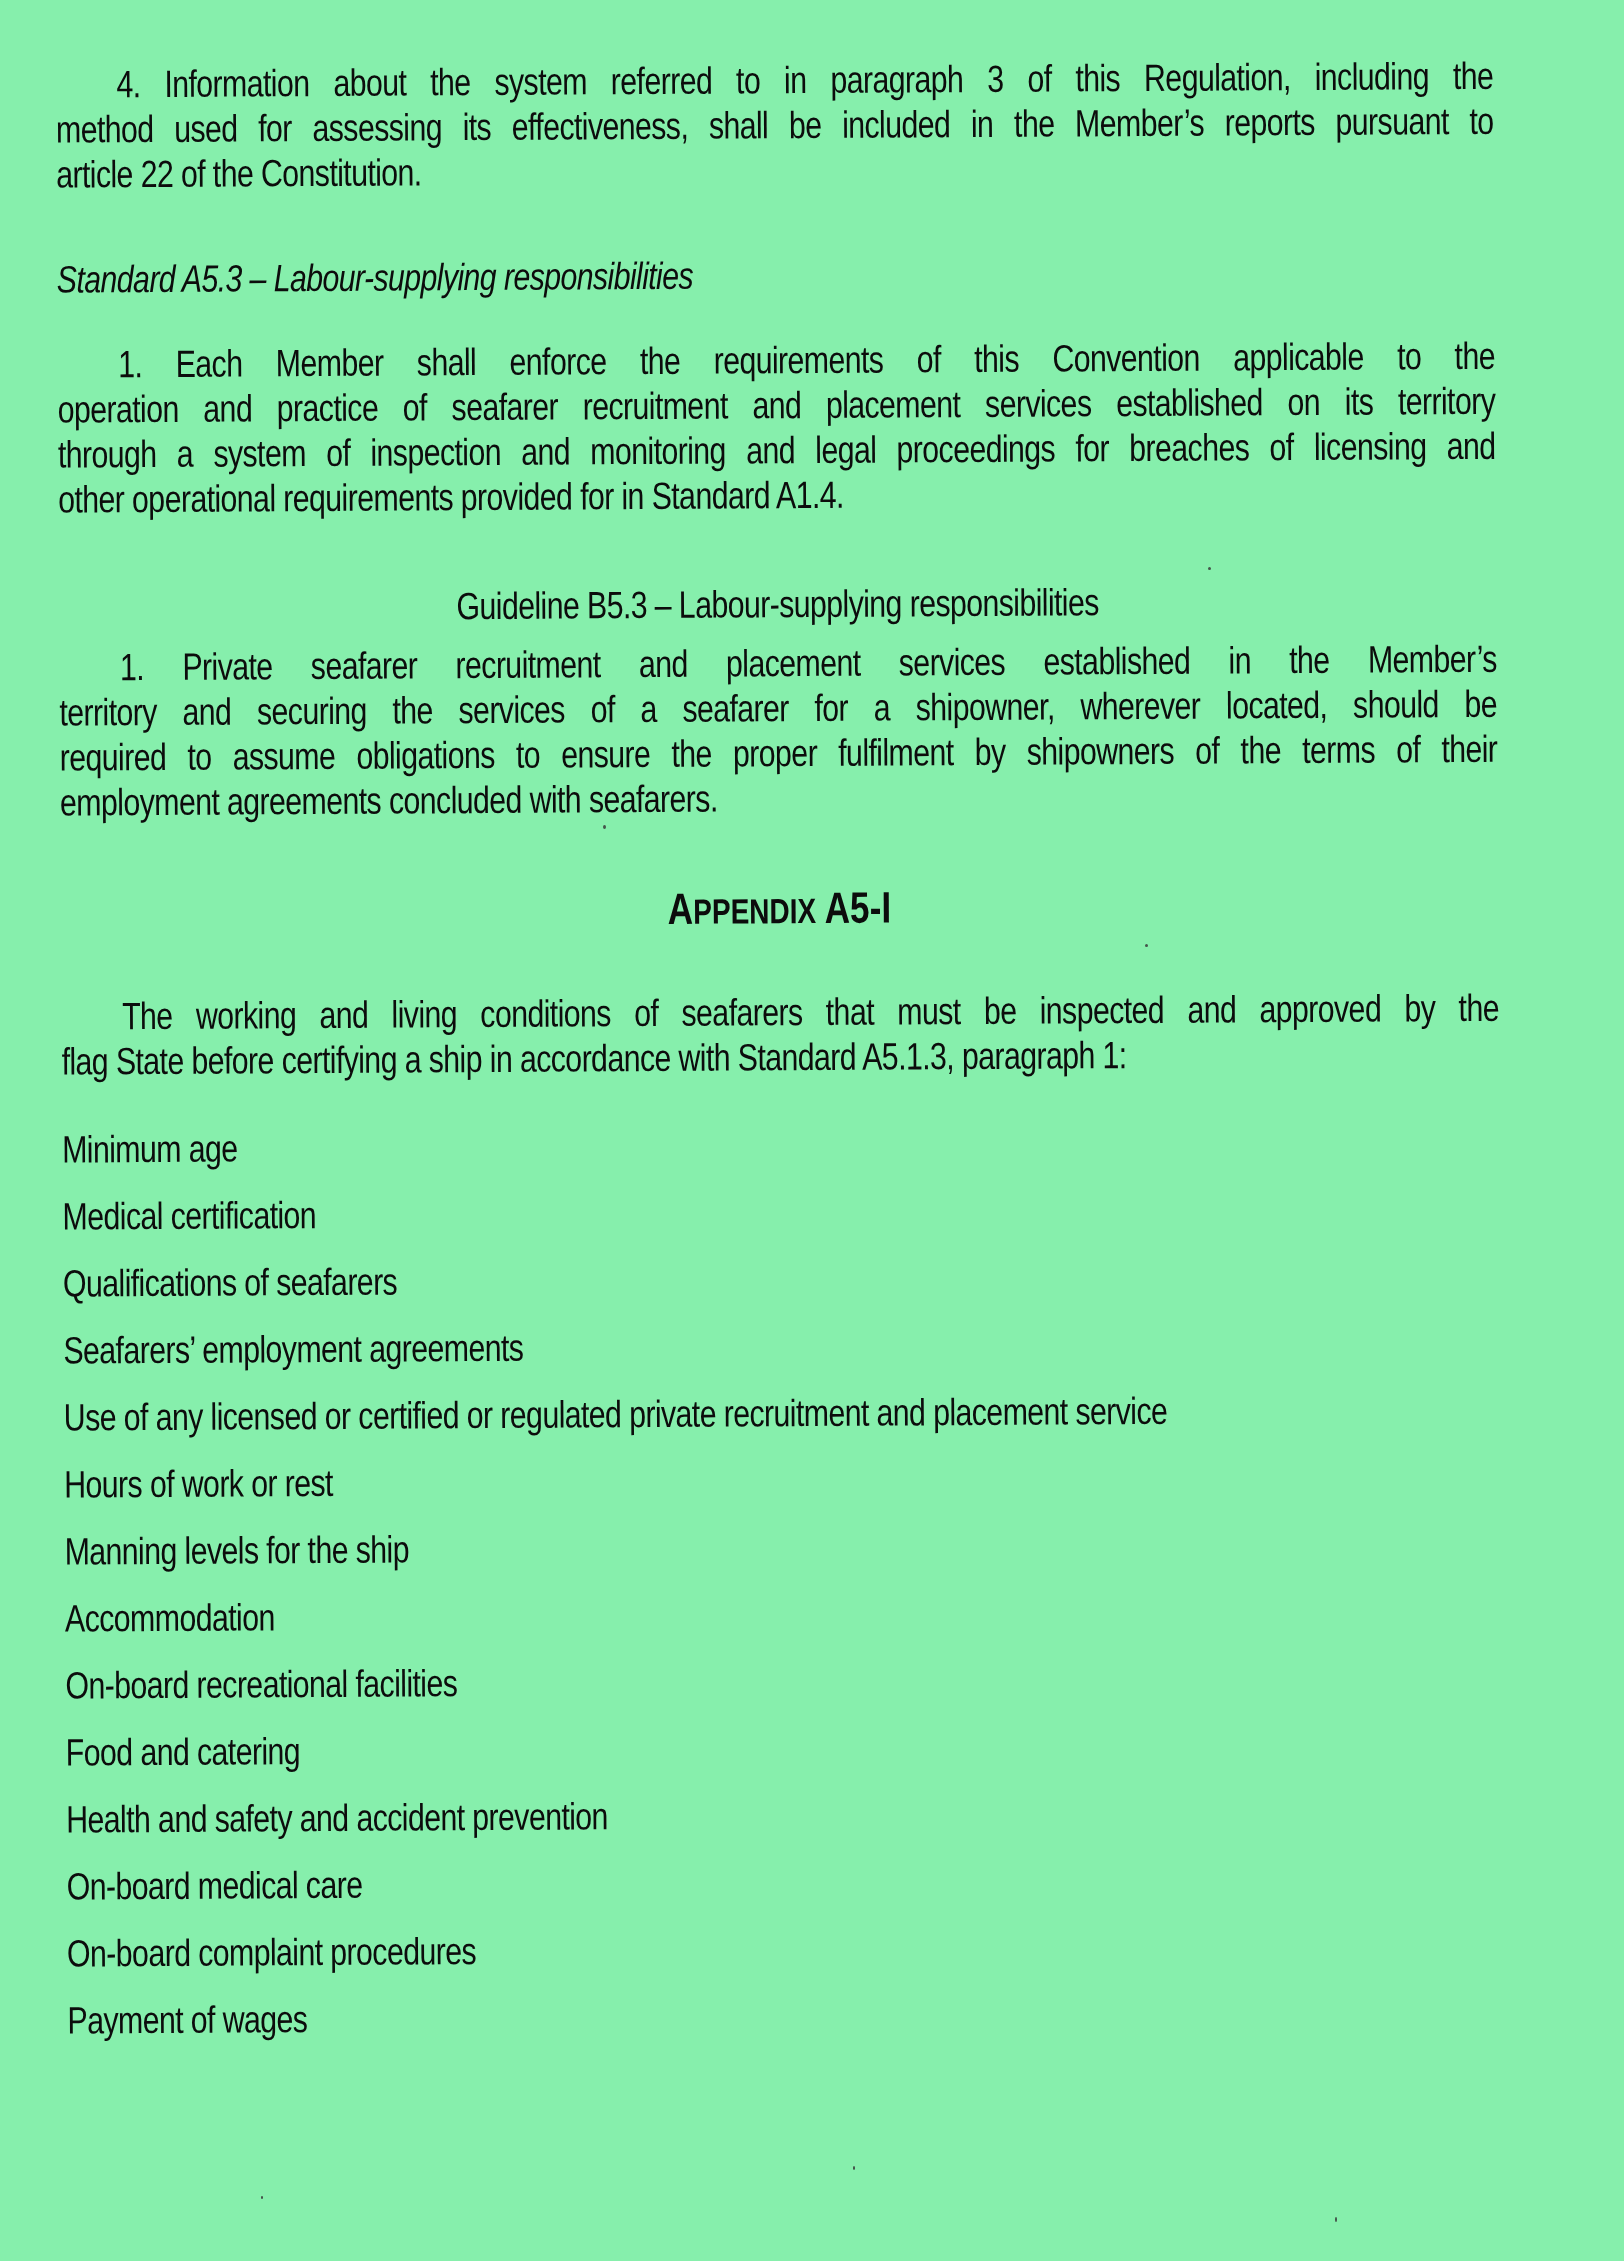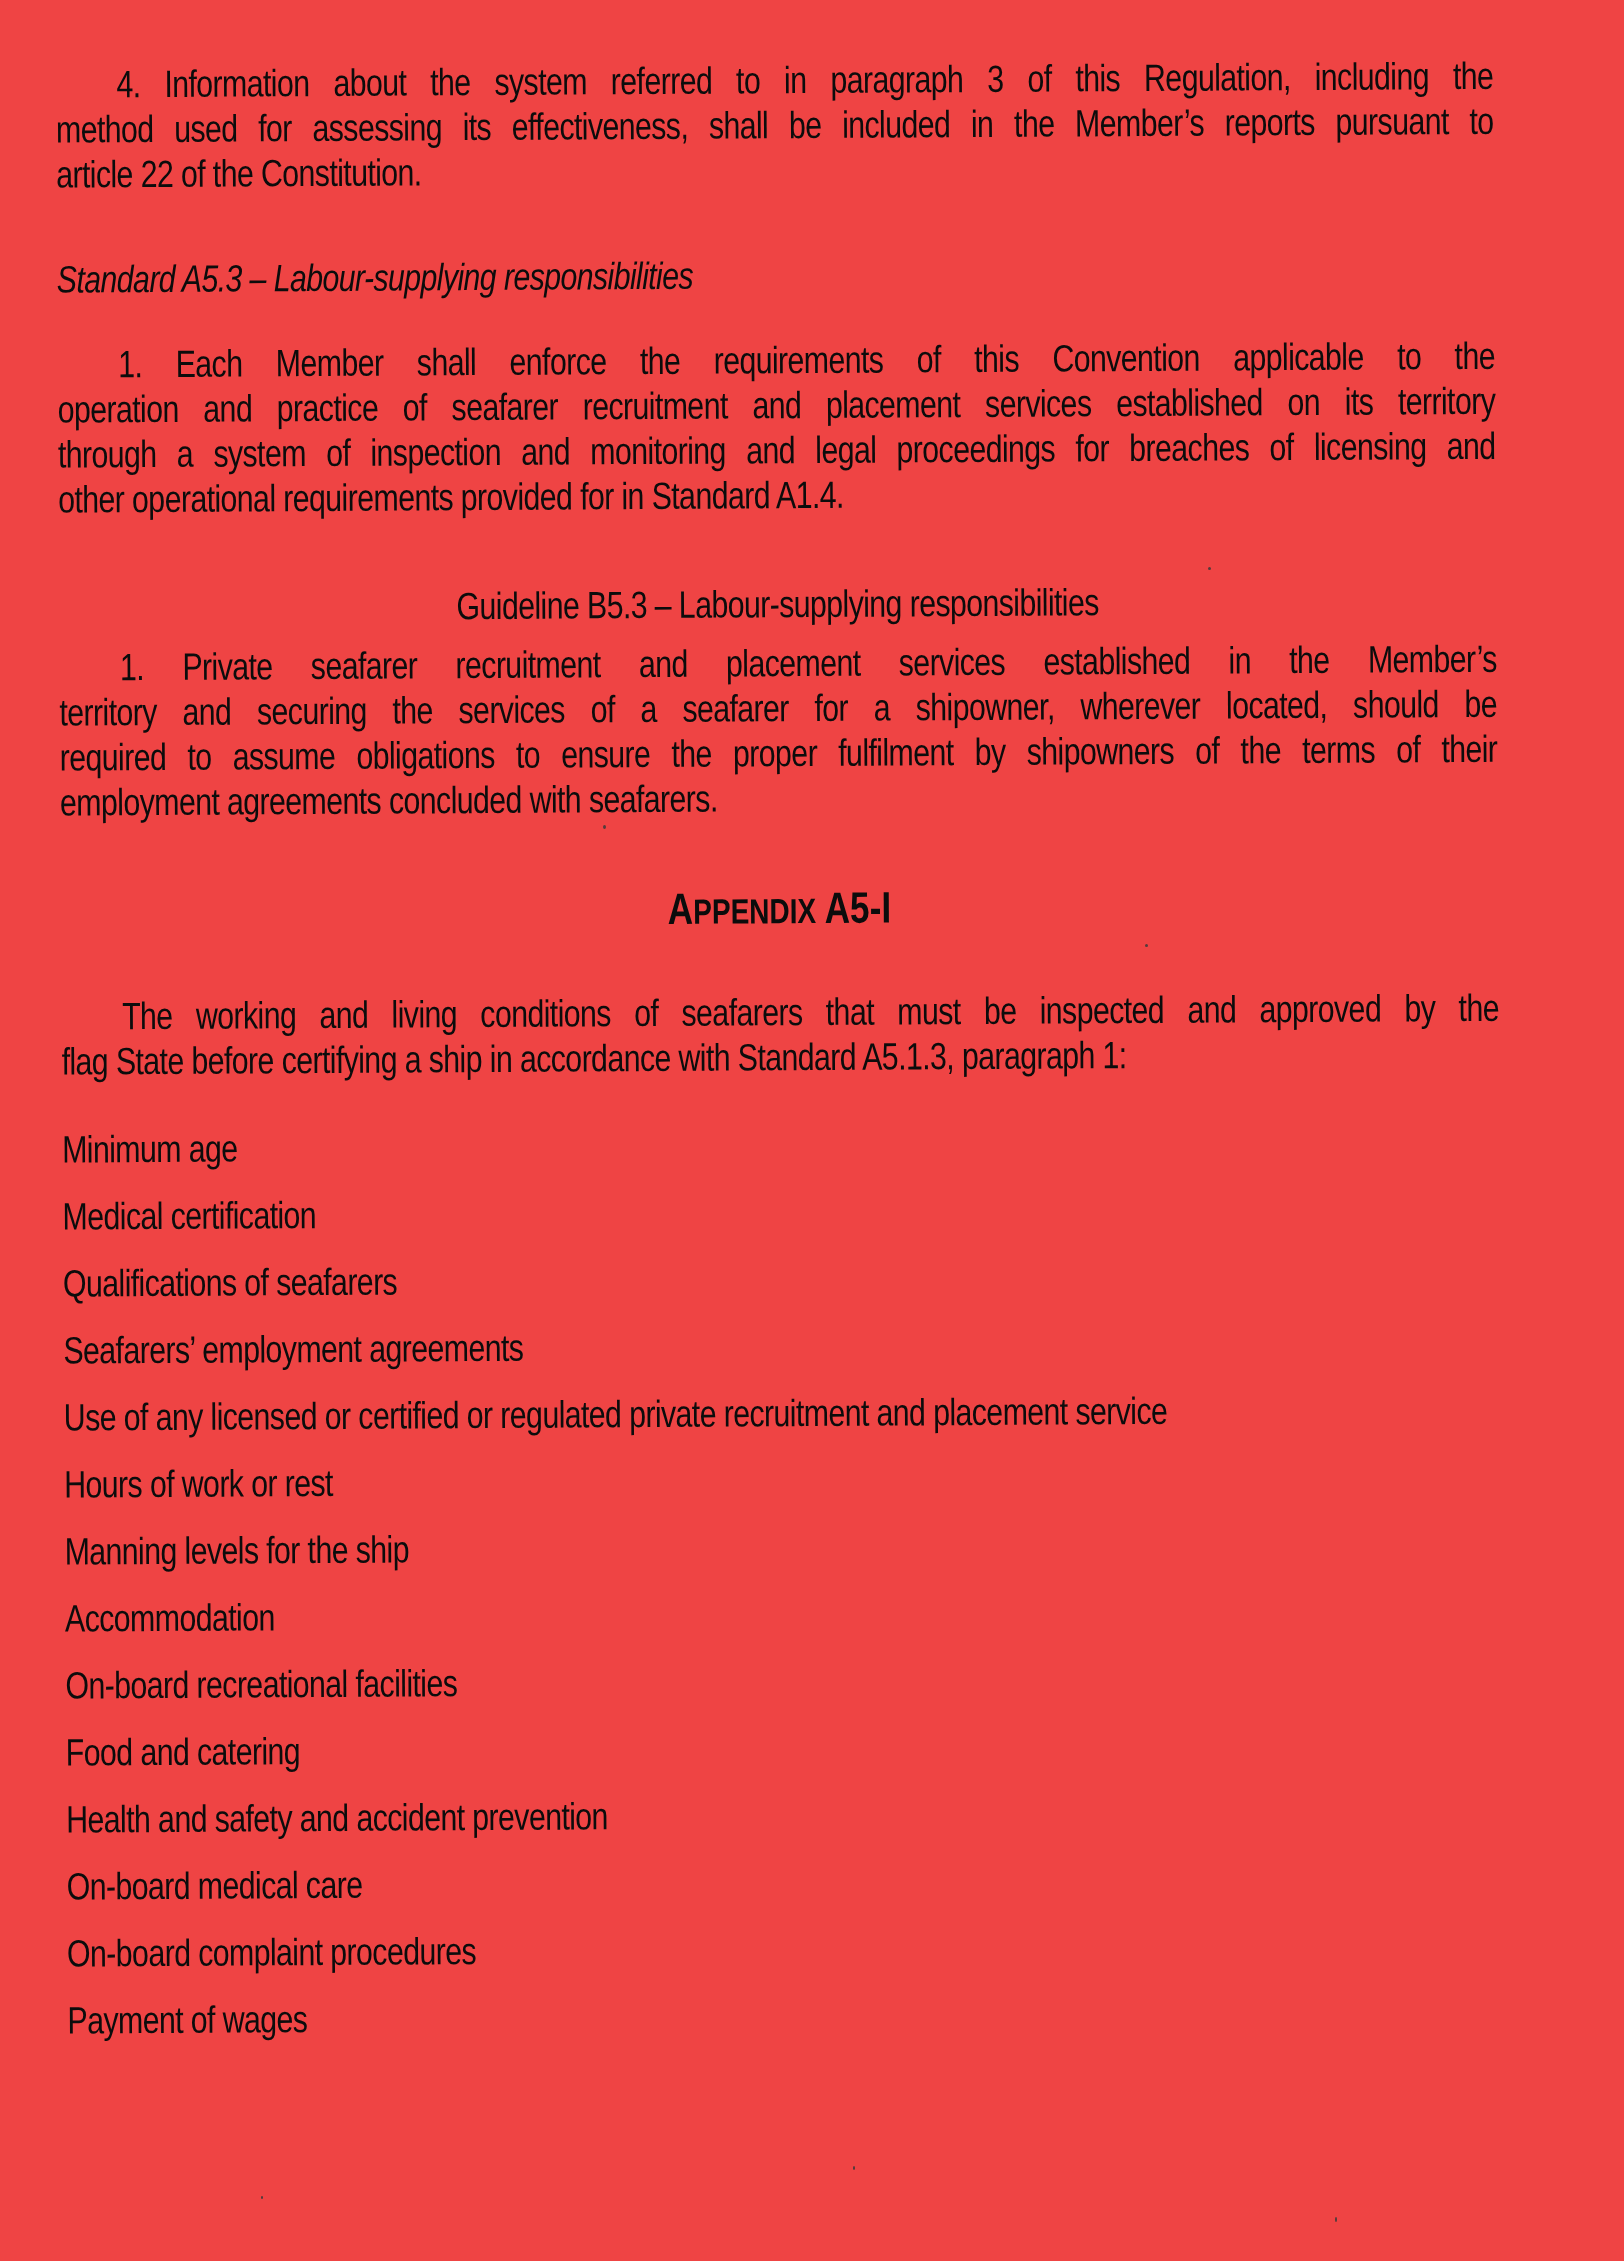--- a/index.html
+++ b/index.html
@@ -1,20 +1,20 @@
 <!DOCTYPE html>
 <html style="font-size:12.7px"><head>
 <meta charset="utf-8">
 <style>
   html, body { margin: 0; padding: 0; background: #ffffff; }
   .page {
     position: relative;
     width: 1625px;
     height: 2261px;
-    background: #ef4444;
+    background: #86efac;
     overflow: hidden;
     font-family: "Liberation Sans", sans-serif;
     color: #0c0c0c;
   }
   .tilt {
     position: absolute;
     inset: 0;
     transform: rotate(-0.35deg);
   }
   .content {

